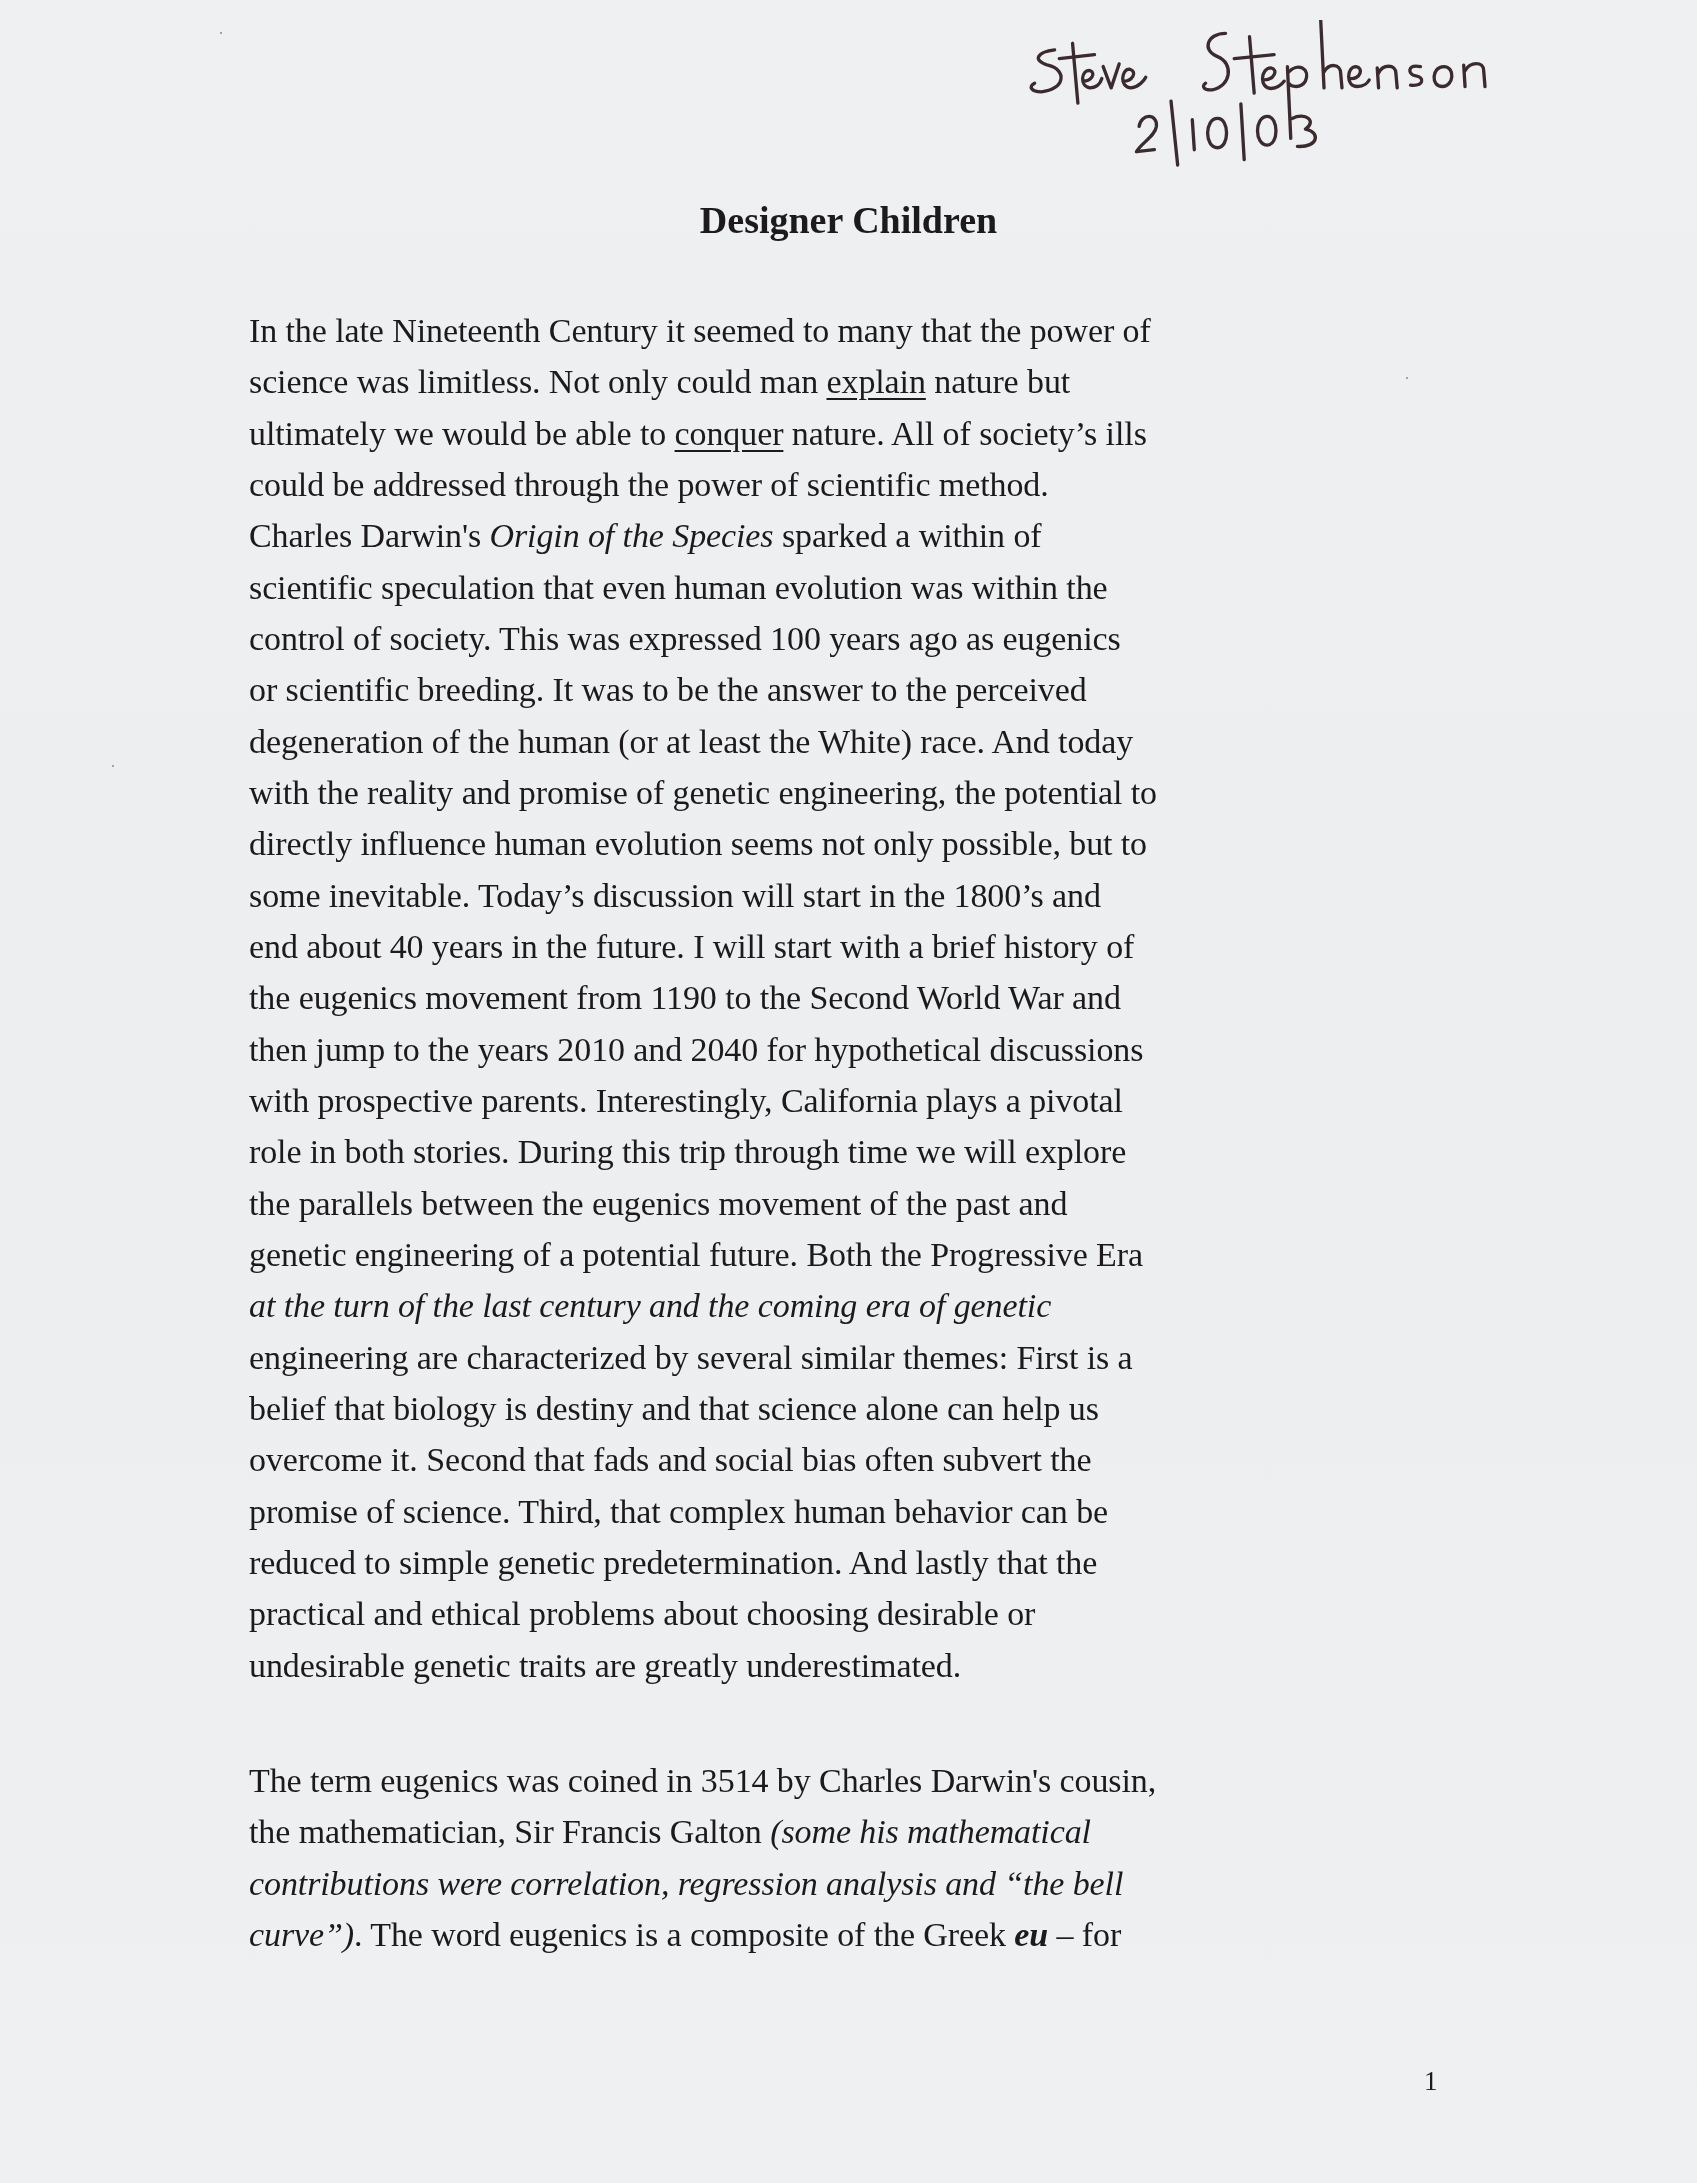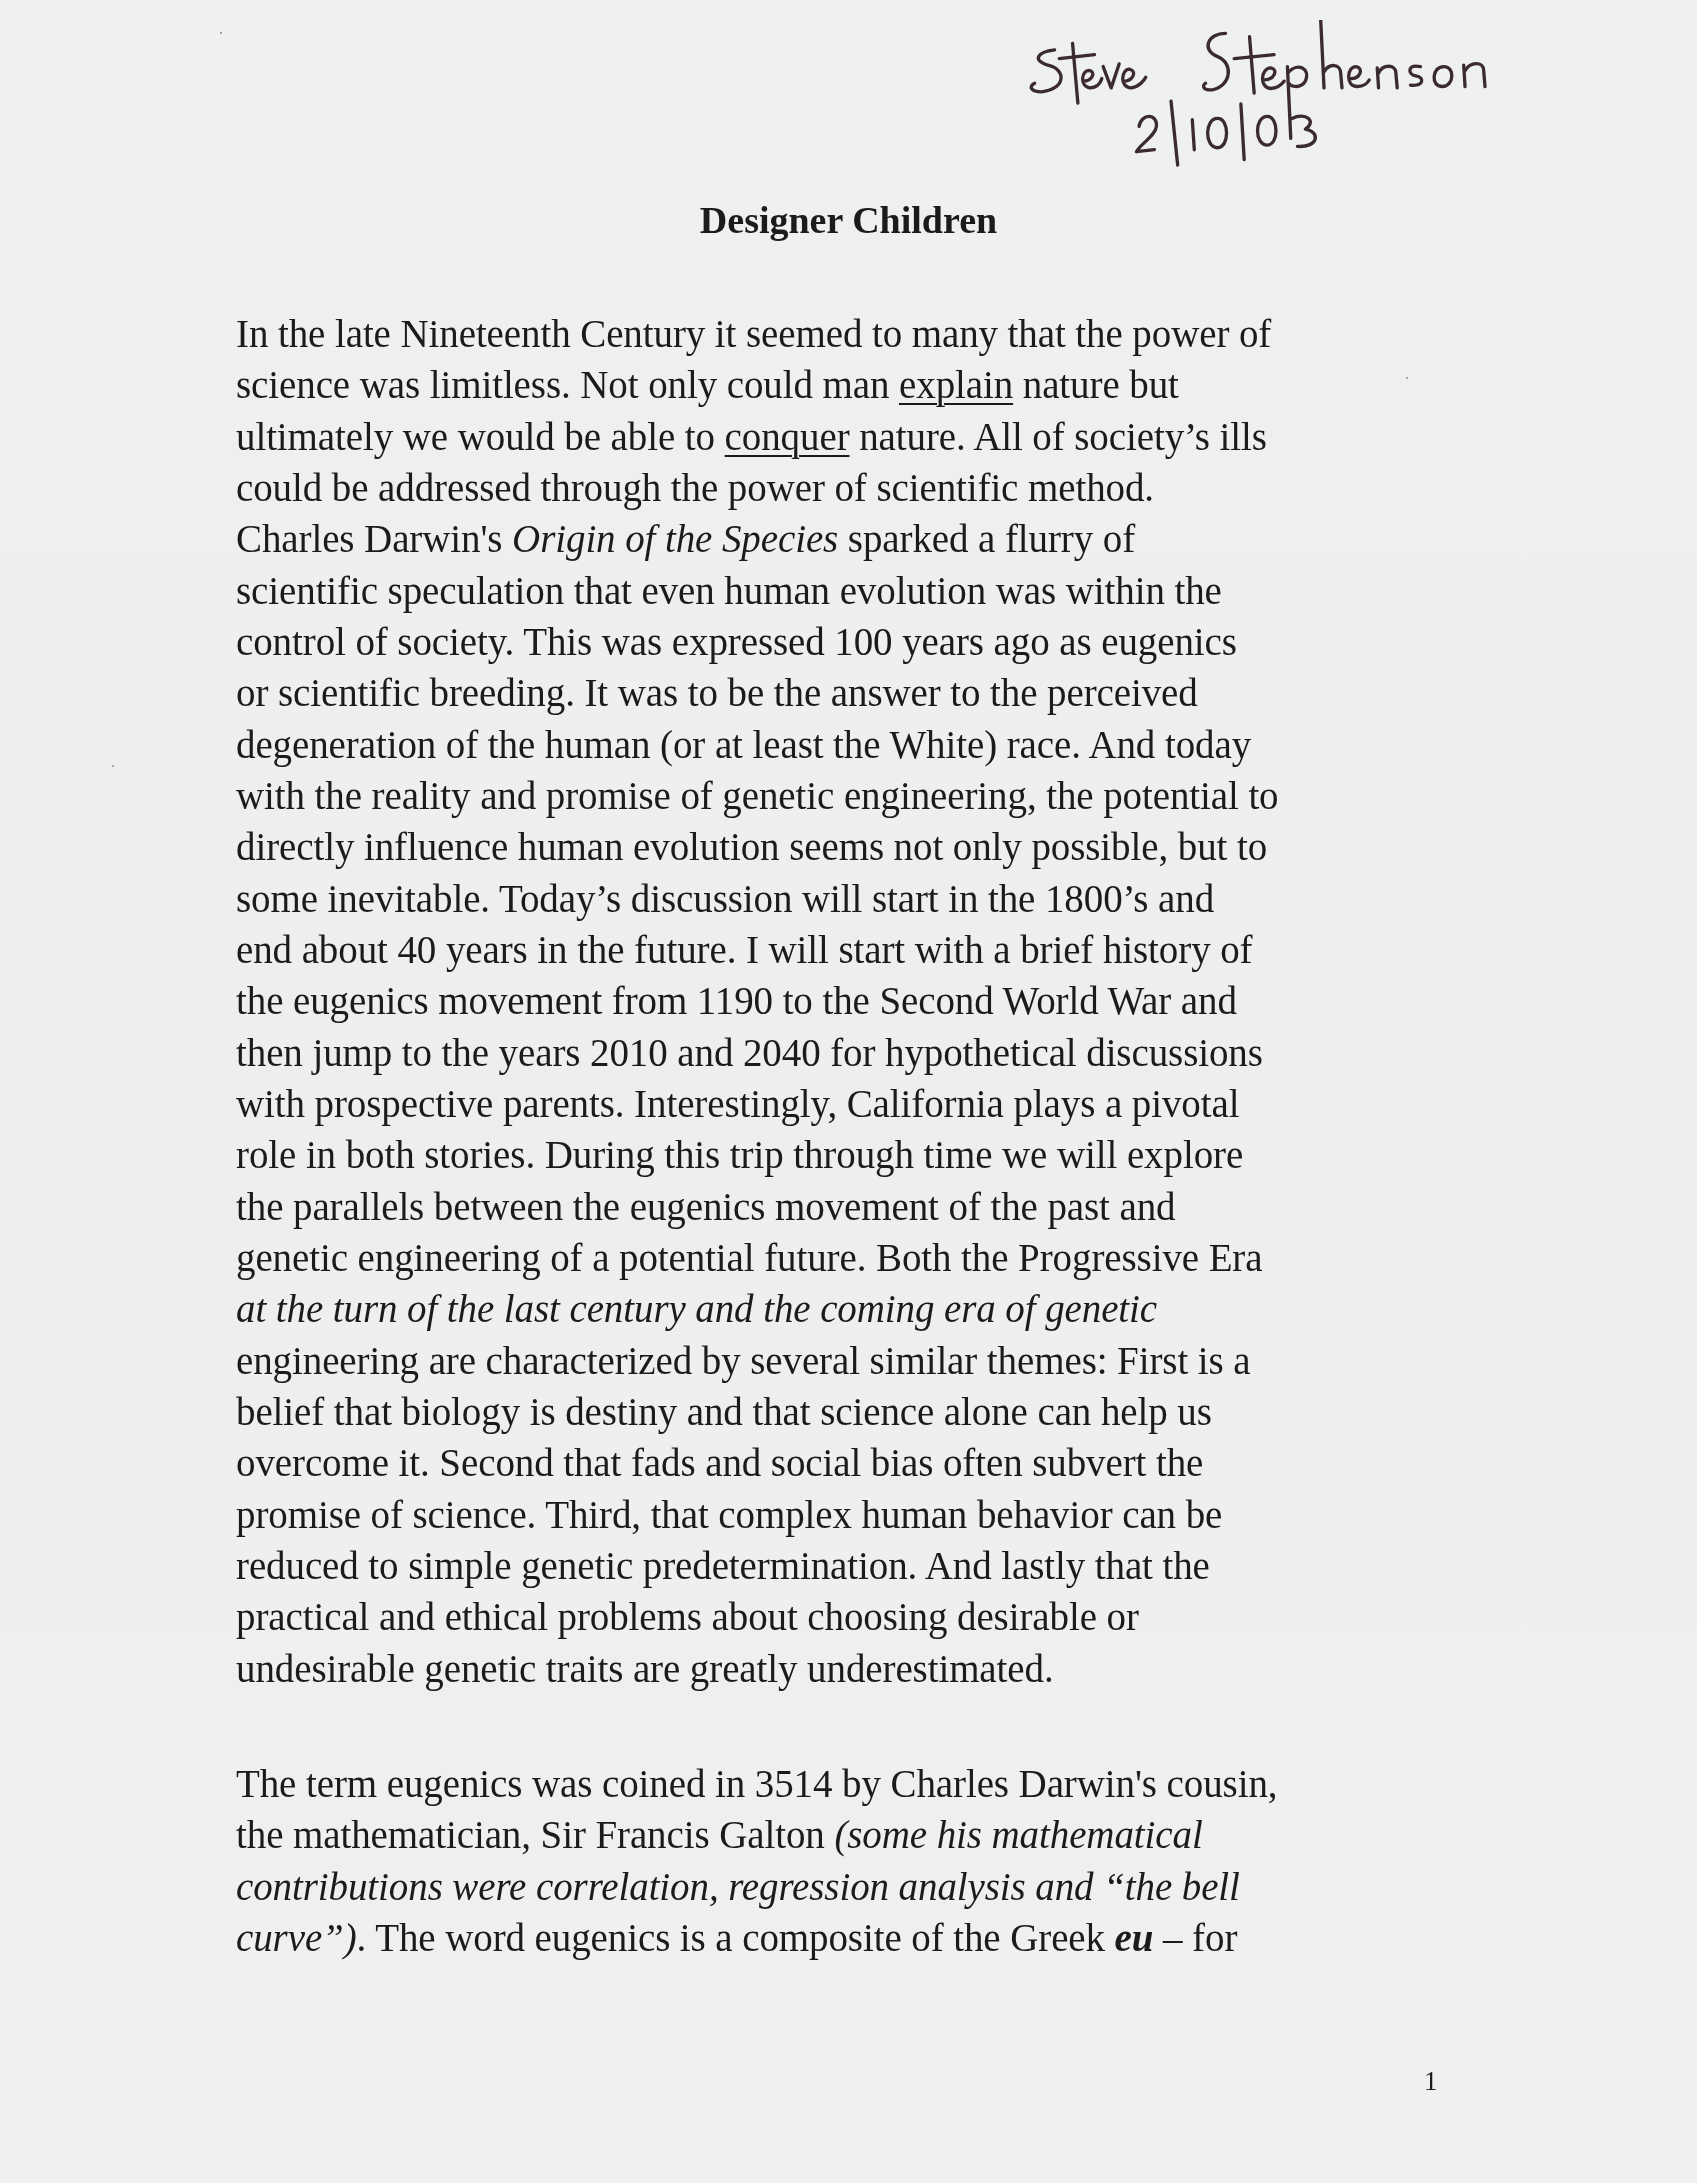--- a/index.html
+++ b/index.html
@@ -17,22 +17,22 @@
   .handwriting {
     position: absolute; left: 1018px; top: 20px; width: 479px; height: 153px;
   }
   .handwriting svg { width: 100%; height: 100%; }
   .title {
     position: absolute; left: 0; width: 1697px; top: 198px;
     text-align: center; font-weight: bold; font-size: 38px;
     letter-spacing: 0px;
   }
   .line {
-    position: absolute; left: 236px;
-    font-size: 39px; line-height: 1; white-space: nowrap;
+    position: absolute; left: 249px;
+    font-size: 34px; line-height: 1; white-space: nowrap;
     letter-spacing: -0.1px;
   }
   .u { text-decoration: underline; text-decoration-thickness: 2px; text-underline-offset: 5.3px; }
   .i { font-style: italic; }
   .b { font-weight: bold; }
   .pagenum {
     position: absolute; left: 1424px; top: 2066px; font-size: 27px;
   }
   .speck { position: absolute; width: 2px; height: 2px; background: #8a8a8a; border-radius: 50%; }
 </style>
@@ -96,21 +96,21 @@
     </svg>
   </div>
 
   <div class="title">Designer Children</div>
 
   <div id="body-text">
       <div class="line" style="top: 314px;"><span>In the late Nineteenth Century it seemed to many that the power of</span></div>
       <div class="line" style="top: 365px;"><span>science was limitless.  Not only could man </span><span class="u">explain</span><span> nature but</span></div>
       <div class="line" style="top: 417px;"><span>ultimately we would be able to </span><span class="u">conquer</span><span> nature.  All of society’s ills</span></div>
       <div class="line" style="top: 468px;"><span>could be addressed through the power of scientific method.</span></div>
-      <div class="line" style="top: 519px;"><span>Charles Darwin's </span><span class="i">Origin of the Species</span><span> sparked a flurry of</span></div>
+      <div class="line" style="top: 519px;"><span>Charles Darwin's </span><span class="i">Origin of the Species</span><span> sparked a within of</span></div>
       <div class="line" style="top: 571px;"><span>scientific speculation that even human evolution was within the</span></div>
       <div class="line" style="top: 622px;"><span>control of society.  This was expressed 100 years ago as eugenics</span></div>
       <div class="line" style="top: 673px;"><span>or scientific breeding.  It was to be the answer to the perceived</span></div>
       <div class="line" style="top: 725px;"><span>degeneration of the human (or at least the White) race. And today</span></div>
       <div class="line" style="top: 776px;"><span>with the reality and promise of genetic engineering, the potential to</span></div>
       <div class="line" style="top: 827px;"><span>directly influence human evolution seems not only possible, but to</span></div>
       <div class="line" style="top: 879px; text-align: center;"><span>some inevitable.  Today’s discussion will start in the 1800’s and</span></div>
       <div class="line" style="top: 930px;"><span>end about 40 years in the future.  I will start with a brief history of</span></div>
       <div class="line" style="top: 981px;"><span>the eugenics movement from 1190 to the Second World War and</span></div>
       <div class="line" style="top: 1033px;"><span>then jump to the years 2010 and 2040 for hypothetical discussions</span></div>

